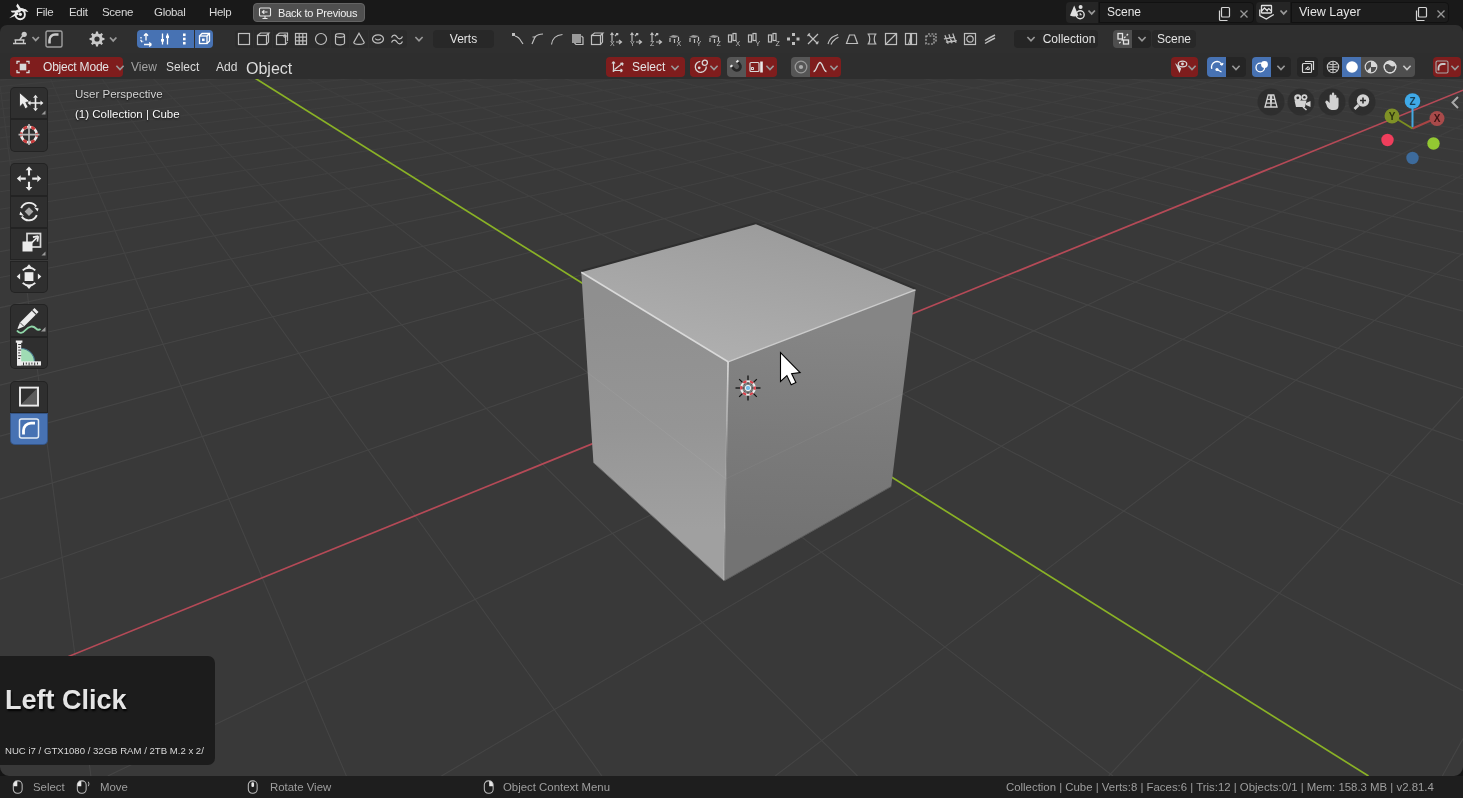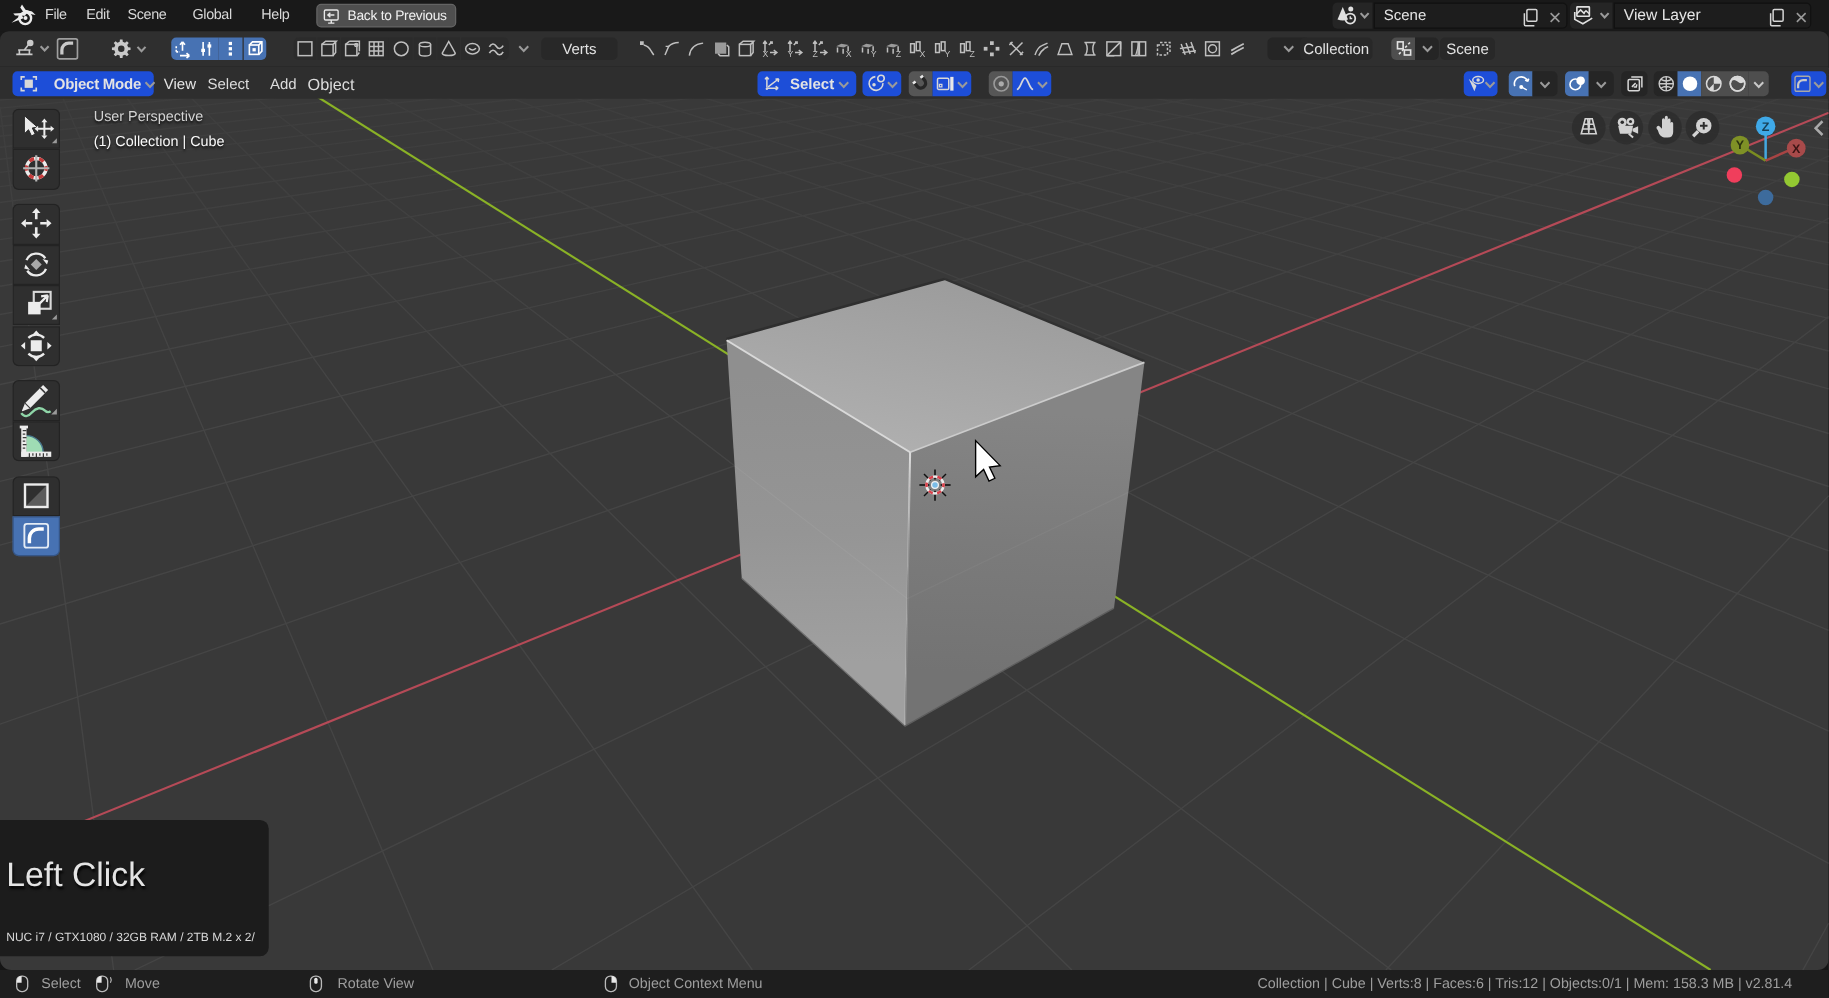--- a/index.html
+++ b/index.html
@@ -5,21 +5,21 @@
 html,body { width:1463px; height:798px; overflow:hidden; background:#191919; }
 #app { position:relative; width:1463px; height:798px; font-family:"Liberation Sans",sans-serif; }
 .abs { position:absolute; }
 #row1 { left:0; top:0; width:1463px; height:25px; background:#191919; color:#d9d9d9; }
 #row2 { left:0; top:25px; width:1463px; height:28px; background:#2f2f2f; border-radius:7px 7px 0 0; }
 #row3 { left:0; top:53px; width:1463px; height:26px; background:#2e2e2e; }
 #statusbar { left:0; top:776px; width:1463px; height:22px; background:#1e1e1e; }
 #sbtext { position:absolute; left:0; top:0; color:#9e9e9e; font-size:11.4px; }
 .menu { position:absolute; top:5.5px; color:#d8d8d8; font-size:11.5px; letter-spacing:-0.3px; }
 .lbl { position:absolute; background:#282828; border-radius:4px; color:#e2e2e2; font-size:12px; text-align:center; }
-.dd { position:absolute; background:#1d4ed8; border-radius:4px;font-weight:bold; }
+.dd { position:absolute; background:#7f1d1d; border-radius:4px; }
 </style></head>
 <body>
 <div id="app">
 <svg id="scene" width="1463" height="722" viewBox="0 54 1463 722" style="position:absolute;left:0;top:54px">
 <defs>
 <linearGradient id="gTop" x1="728" y1="362" x2="756" y2="224" gradientUnits="userSpaceOnUse">
   <stop offset="0" stop-color="#afafaf"></stop>
           <stop offset="1" stop-color="#9c9c9c"></stop>
 </linearGradient>
 <linearGradient id="gLeft" x1="655" y1="300" x2="658" y2="530" gradientUnits="userSpaceOnUse">
@@ -152,24 +152,24 @@
 <div class="dd" style="left:10px;top:57px;width:113px;height:20px">
 <svg class="abs" style="left:5px;top:2px" width="16" height="16" viewBox="0 0 16 16" fill="none" stroke="#d8d8d8" stroke-width="1.3">
 <path d="M2 5 V2.5 h2.8 M11.2 2.5 H14 V5 M14 11 v2.5 h-2.8 M4.8 13.5 H2 V11"></path>
 <rect x="4.7" y="4.7" width="6.6" height="6.6" fill="#d8d8d8" stroke="none"></rect>
 </svg>
 <div class="abs" style="left:33px;top:3px;font-size:12px;color:#e3e3e3;letter-spacing:-0.2px">Object Mode</div>
 <svg class="abs" style="left:105px;top:7px" width="10" height="8" viewBox="0 0 10 8">
         <path d="M1.4 1.8 l3.6 3.8 l3.6 -3.8" fill="none" stroke="#9a9a9a" stroke-width="1.6"></path>
       </svg>
 </div>
-<div class="abs" style="left:131px;top:60px;font-size:12px;color:#e5e5e5">View</div>
+<div class="abs" style="left:131px;top:60px;font-size:12px;color:#a3a3a3">View</div>
 <div class="abs" style="left:166px;top:60px;font-size:12px;color:#dcdcdc">Select</div>
 <div class="abs" style="left:216px;top:60px;font-size:12px;color:#dcdcdc">Add</div>
-<div class="abs" style="left:246px;top:60px;font-size:13px;color:#dcdcdc">Object</div>
+<div class="abs" style="left:246px;top:60px;font-size:16px;color:#dcdcdc">Object</div>
 <div class="dd" style="left:606px;top:57px;width:79px;height:20px">
 <svg class="abs" style="left:4px;top:2px" width="17" height="16" viewBox="0 0 17 16" fill="none" stroke="#d8d8d8" stroke-width="1.2">
 <path d="M3.5 2.5 V11 M3.5 2.5 L2 4.5 M3.5 2.5 L5 4.5"></path>
 <path d="M3.5 12.5 H12.5 M12.5 12.5 l-2 -1.5 M12.5 12.5 l-2 1.5" transform="translate(0,-1)"></path>
 <path d="M4.5 10.5 L13 4 M13 4 l-2.7 0.3 M13 4 l-0.5 2.6"></path>
 <circle cx="3.5" cy="12" r="1" fill="#d8d8d8" stroke="none"></circle>
 </svg>
 <div class="abs" style="left:26px;top:3px;font-size:12px;color:#e3e3e3">Select</div>
 <svg class="abs" style="left:64px;top:7px" width="10" height="8" viewBox="0 0 10 8">
         <path d="M1.4 1.8 l3.6 3.8 l3.6 -3.8" fill="none" stroke="#9a9a9a" stroke-width="1.6"></path>
@@ -769,21 +769,21 @@
 <circle cx="182" cy="34.5" r="7.5" fill="#a84a4a"></circle>
 <text x="182" y="38.1" font-size="10" font-weight="bold" text-anchor="middle" fill="#3b1414" font-family="Liberation Sans,sans-serif">X</text>
 <circle cx="132.5" cy="56" r="6.2" fill="#f03e5c"></circle>
 <circle cx="178.5" cy="59.5" r="6.2" fill="#93c832"></circle>
 <circle cx="157.5" cy="74" r="6.2" fill="#3d6b9c"></circle>
 <path d="M203 13 l-5.5 5.5 l5.5 5.5" stroke="#aaaaaa" stroke-width="2" fill="none"></path>
 </svg>
 <div class="abs" style="left:75px;top:88px;font-size:11.5px;color:#d4d4d4;text-shadow:0 1px 2px rgba(0,0,0,0.8)">User Perspective</div>
 <div class="abs" style="left:75px;top:108px;font-size:11.5px;color:#fafafa;text-shadow:0 1px 2px rgba(0,0,0,0.8)">(1) Collection | Cube</div>
 <div class="abs" style="left:0;top:656px;width:215px;height:109px;background:#1c1c1c;border-radius:0 7px 7px 0"></div>
-<div class="abs" style="left:5px;top:685px;font-size:27px;font-weight:normal;color:#e4e4e4;text-shadow:1px 2px 2px rgba(0,0,0,0.9);white-space:nowrap">Left Click</div>
+<div class="abs" style="left:5px;top:685px;font-size:27px;font-weight:bold;color:#e4e4e4;text-shadow:1px 2px 2px rgba(0,0,0,0.9);white-space:nowrap">Left Click</div>
 <div class="abs" style="left:5px;top:745px;font-size:9.6px;color:#d8d8d8;white-space:nowrap">NUC i7 / GTX1080 / 32GB RAM / 2TB M.2 x 2/</div>
 <div id="sbtext">
 <svg class="abs" style="left:12px;top:780px" width="15" height="15" viewBox="0 0 16 17">
         <rect x="1" y="1" width="10" height="14" rx="4.5" fill="none" stroke="#b9b9b9" stroke-width="1.2"></rect>
         <path d="M1.2 7 v-2 a4.5 4.5 0 0 1 4.3 -4 v6 z" fill="#e8e8e8"></path>
       </svg>
 <div class="abs" style="left:33px;top:781px;white-space:nowrap">Select</div>
 <svg class="abs" style="left:76px;top:780px" width="15" height="15" viewBox="0 0 16 17">
         <rect x="1" y="1" width="10" height="14" rx="4.5" fill="none" stroke="#b9b9b9" stroke-width="1.2"></rect>
         <path d="M1.2 7 v-2 a4.5 4.5 0 0 1 4.3 -4 v6 z" fill="#e8e8e8"></path>

